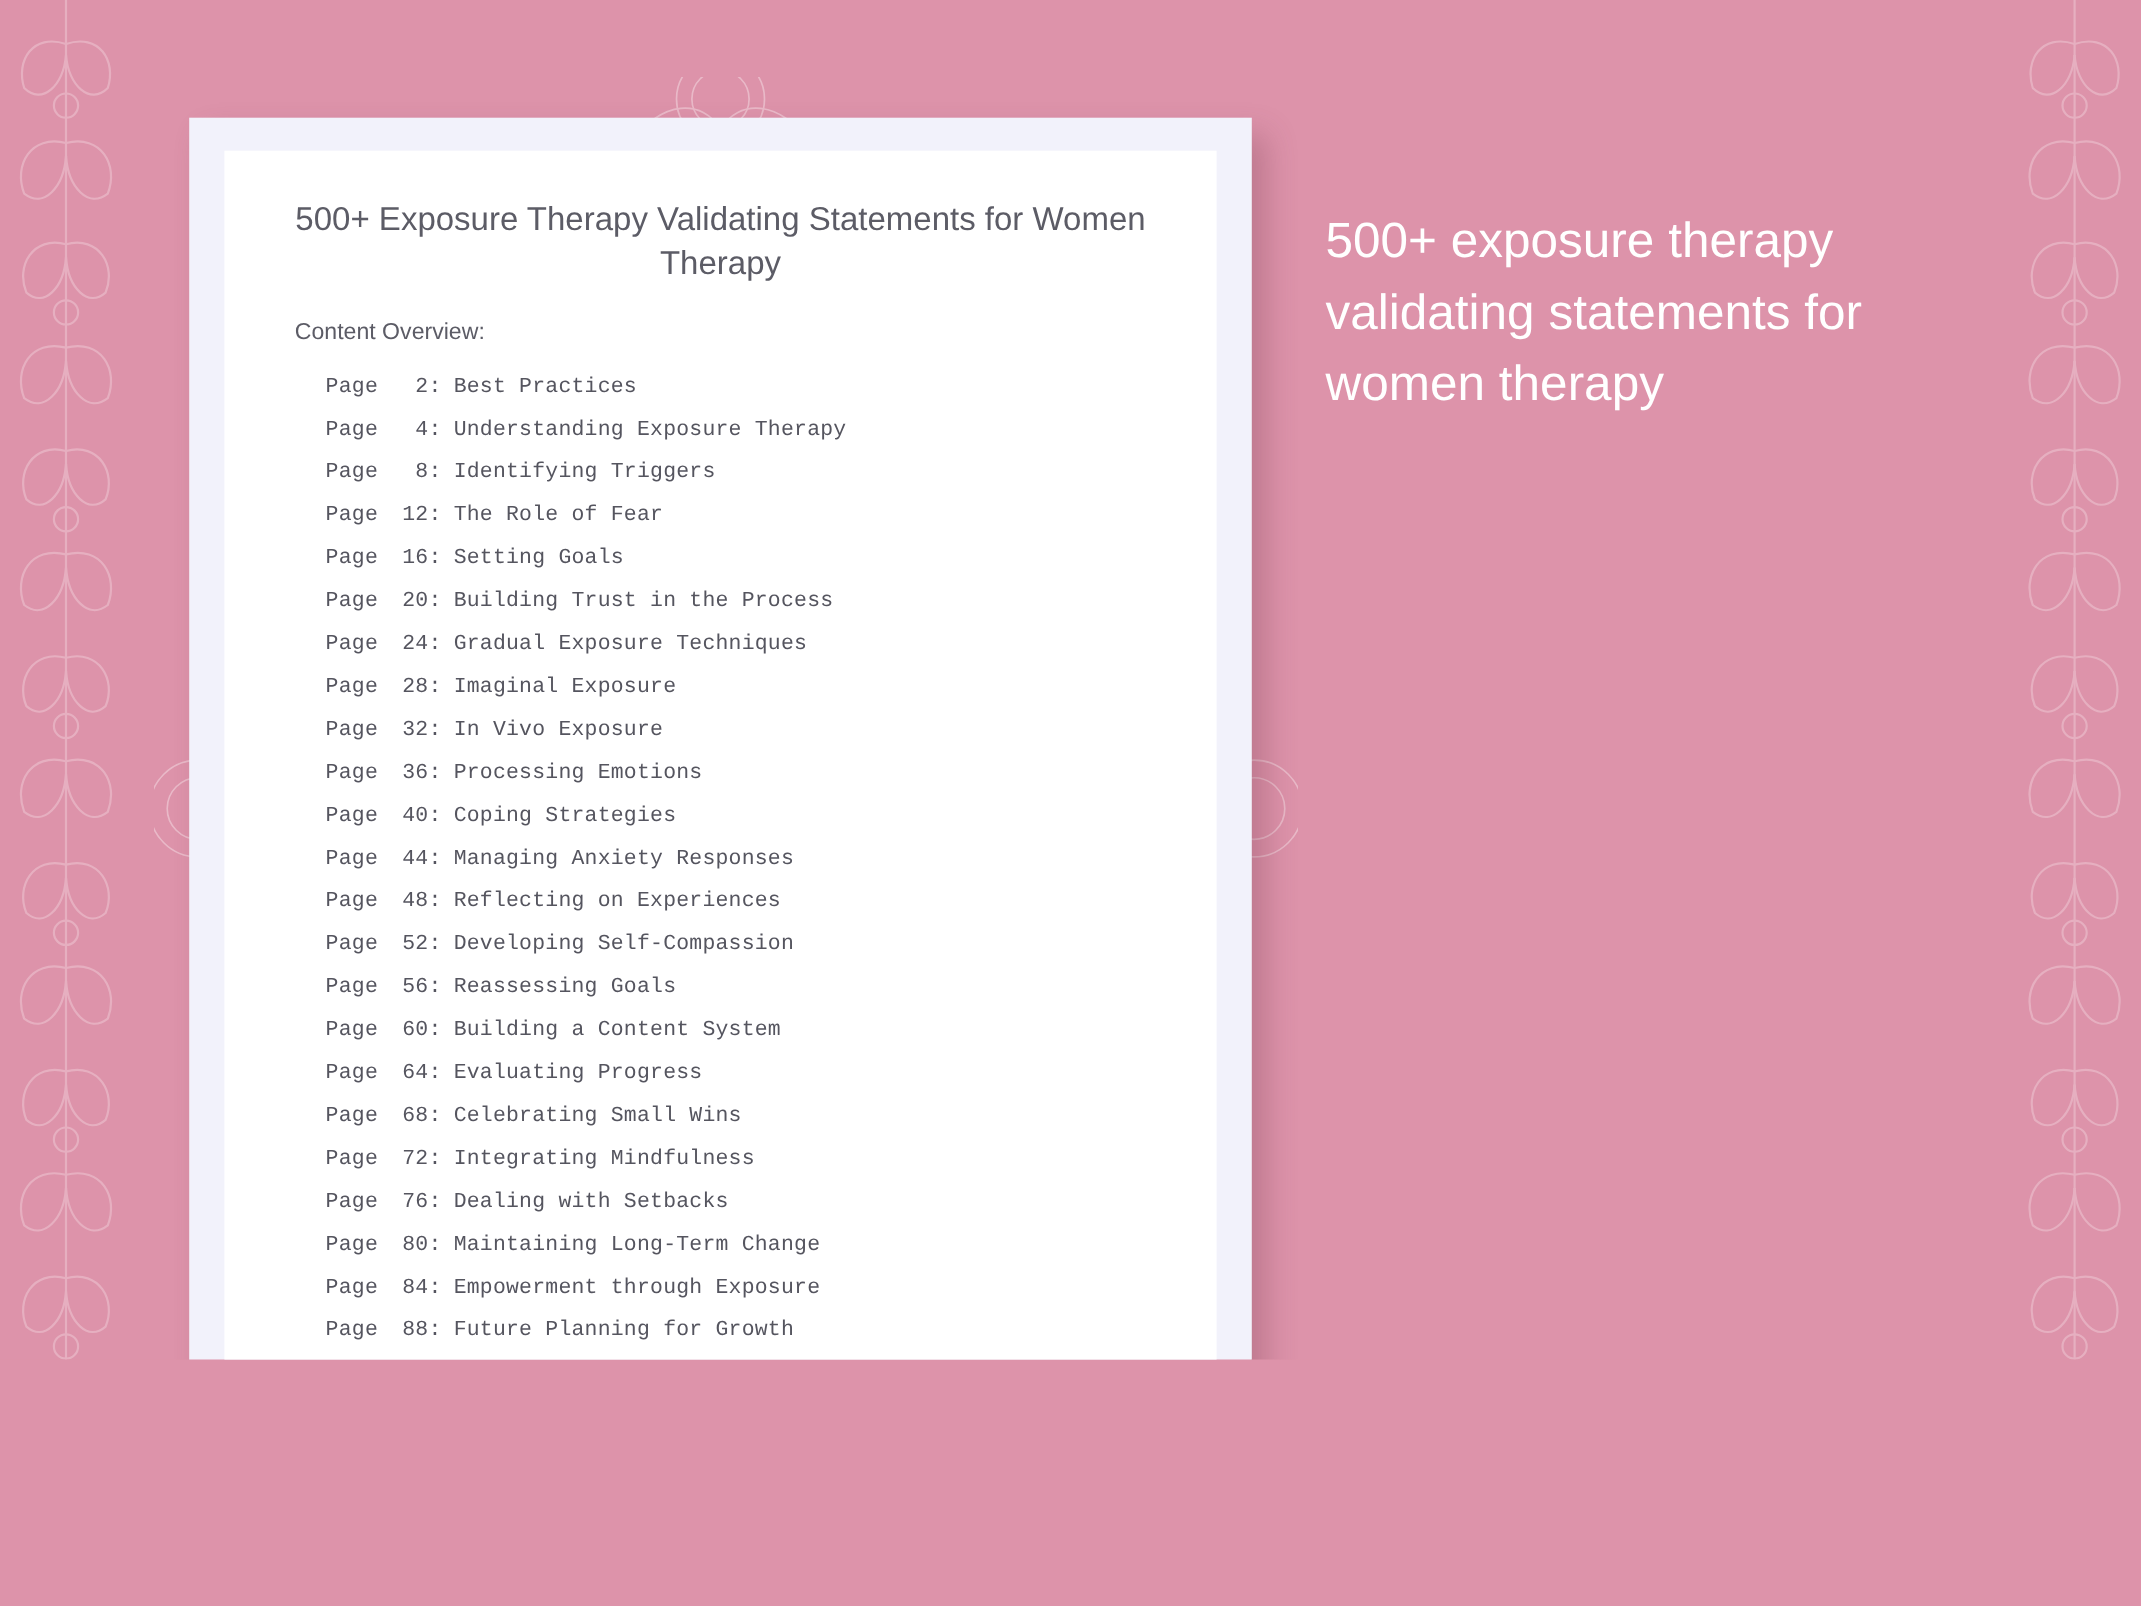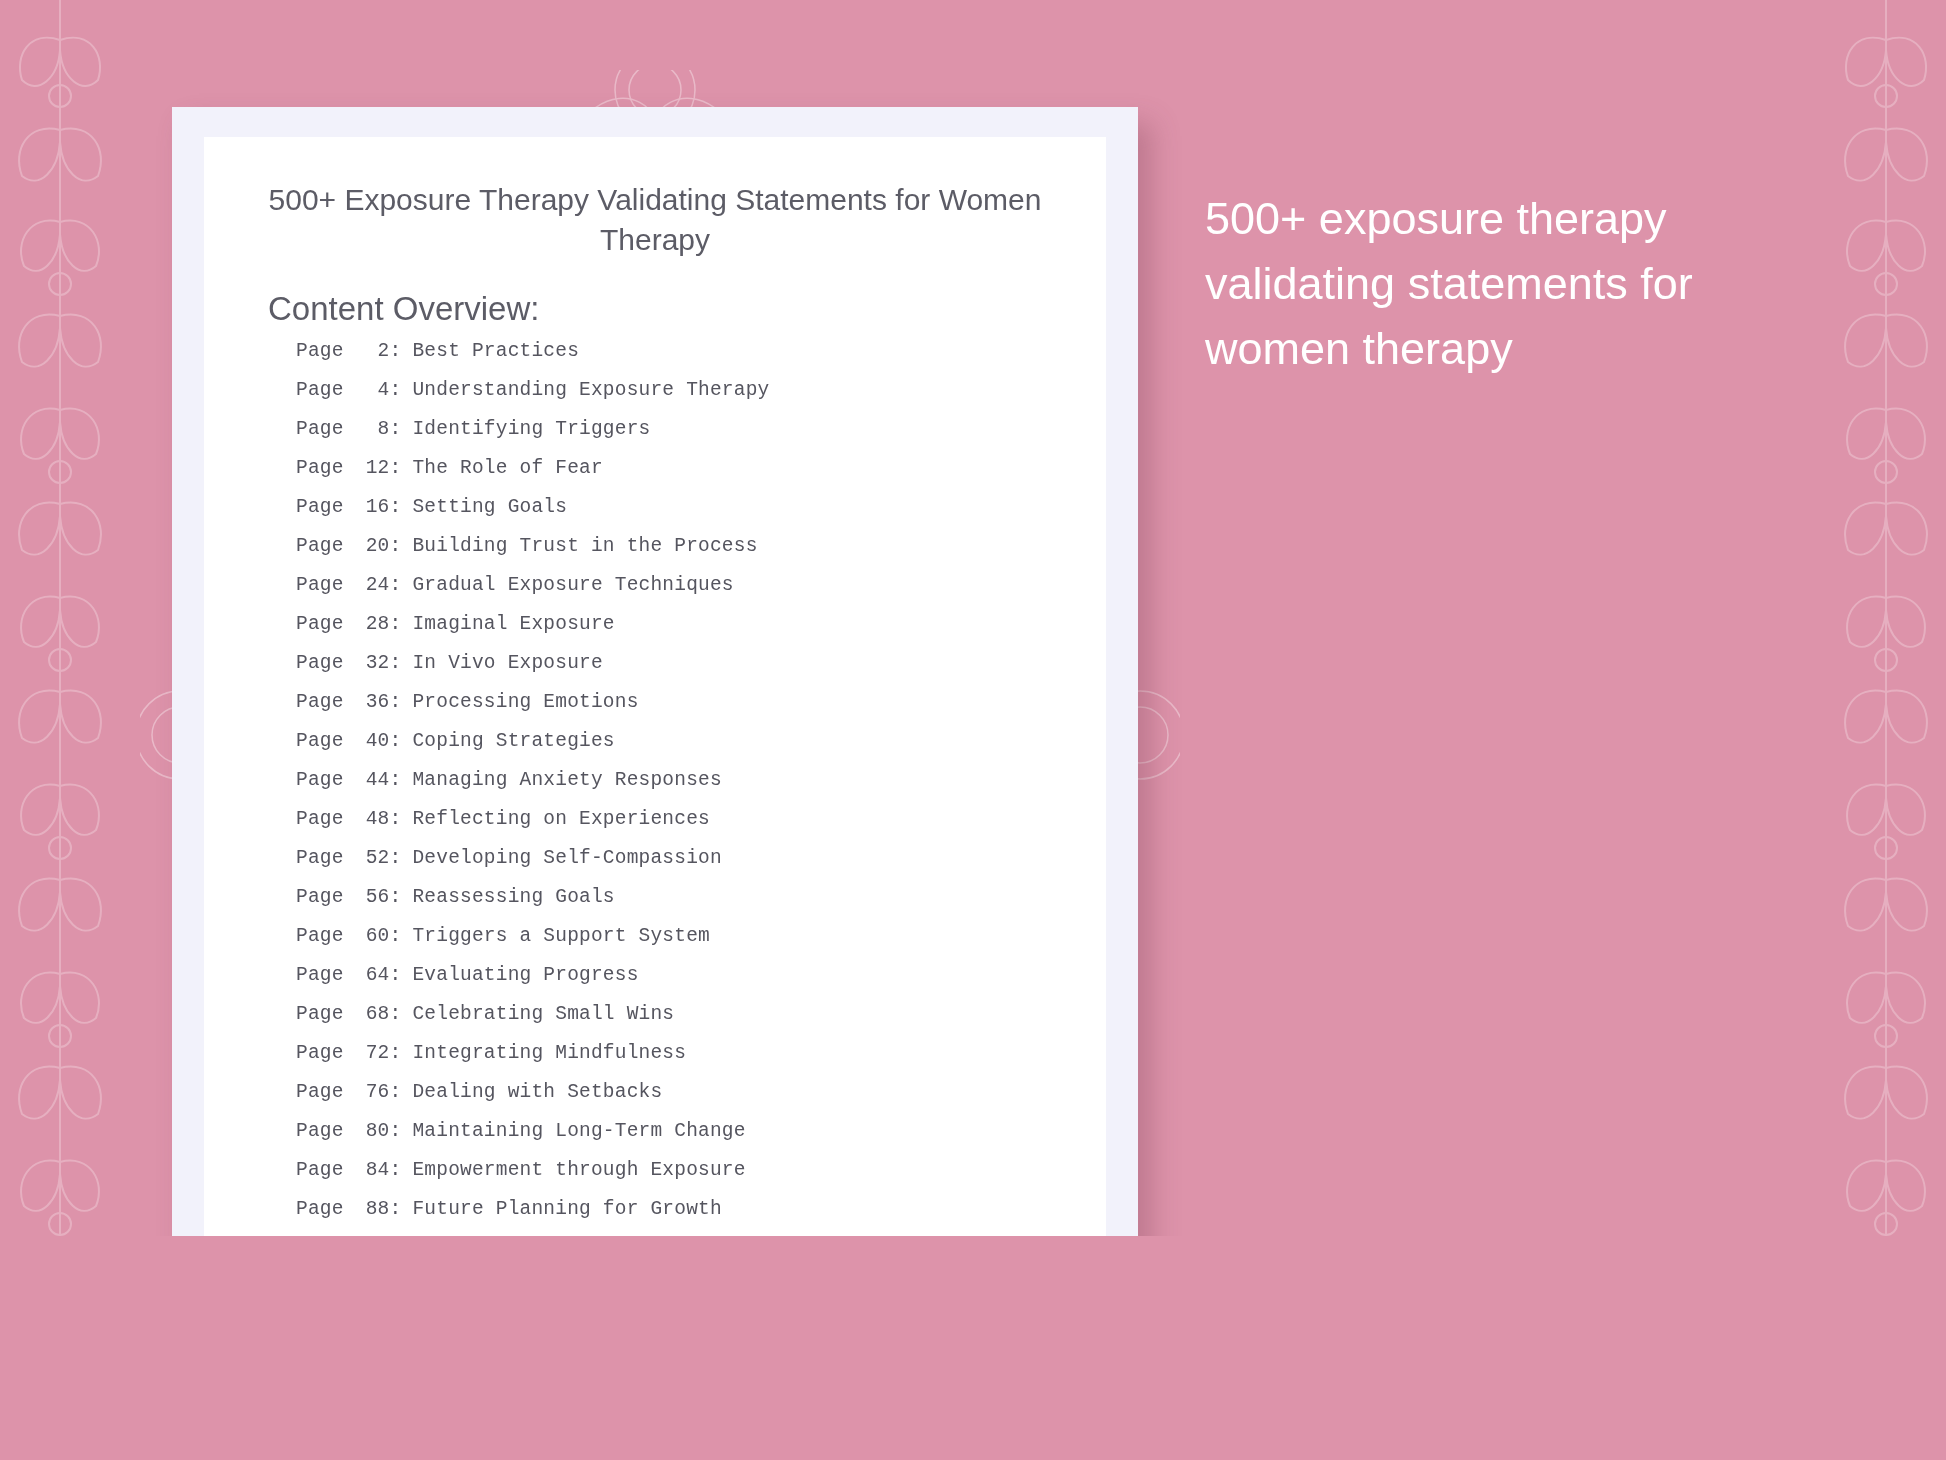--- a/index.html
+++ b/index.html
@@ -72,21 +72,21 @@
     line-height: 40px;
     color: #5c5c66;
     font-family: "Liberation Sans", sans-serif;
     font-weight: 400;
   }
 
   #overview-label {
     position: absolute;
     left: 268px;
     top: 290px;
-    font-size: 33px;
+    font-size: 21px;
     color: #5c5c66;
   }
 
   #toc {
     position: absolute;
     left: 296px;
     top: 340px;
     width: 740px;
   }
   .toc-row {
@@ -371,21 +371,21 @@
       <div class="toc-row">
         <span class="toc-label">Page </span>
         <span class="toc-pagenum">56</span>
         <span class="toc-colon">:</span>
         <span class="toc-title">Reassessing Goals</span>
       </div>
       <div class="toc-row">
         <span class="toc-label">Page </span>
         <span class="toc-pagenum">60</span>
         <span class="toc-colon">:</span>
-        <span class="toc-title">Triggers a Support System</span>
+        <span class="toc-title">Building a Content System</span>
       </div>
       <div class="toc-row">
         <span class="toc-label">Page </span>
         <span class="toc-pagenum">64</span>
         <span class="toc-colon">:</span>
         <span class="toc-title">Evaluating Progress</span>
       </div>
       <div class="toc-row">
         <span class="toc-label">Page </span>
         <span class="toc-pagenum">68</span>

